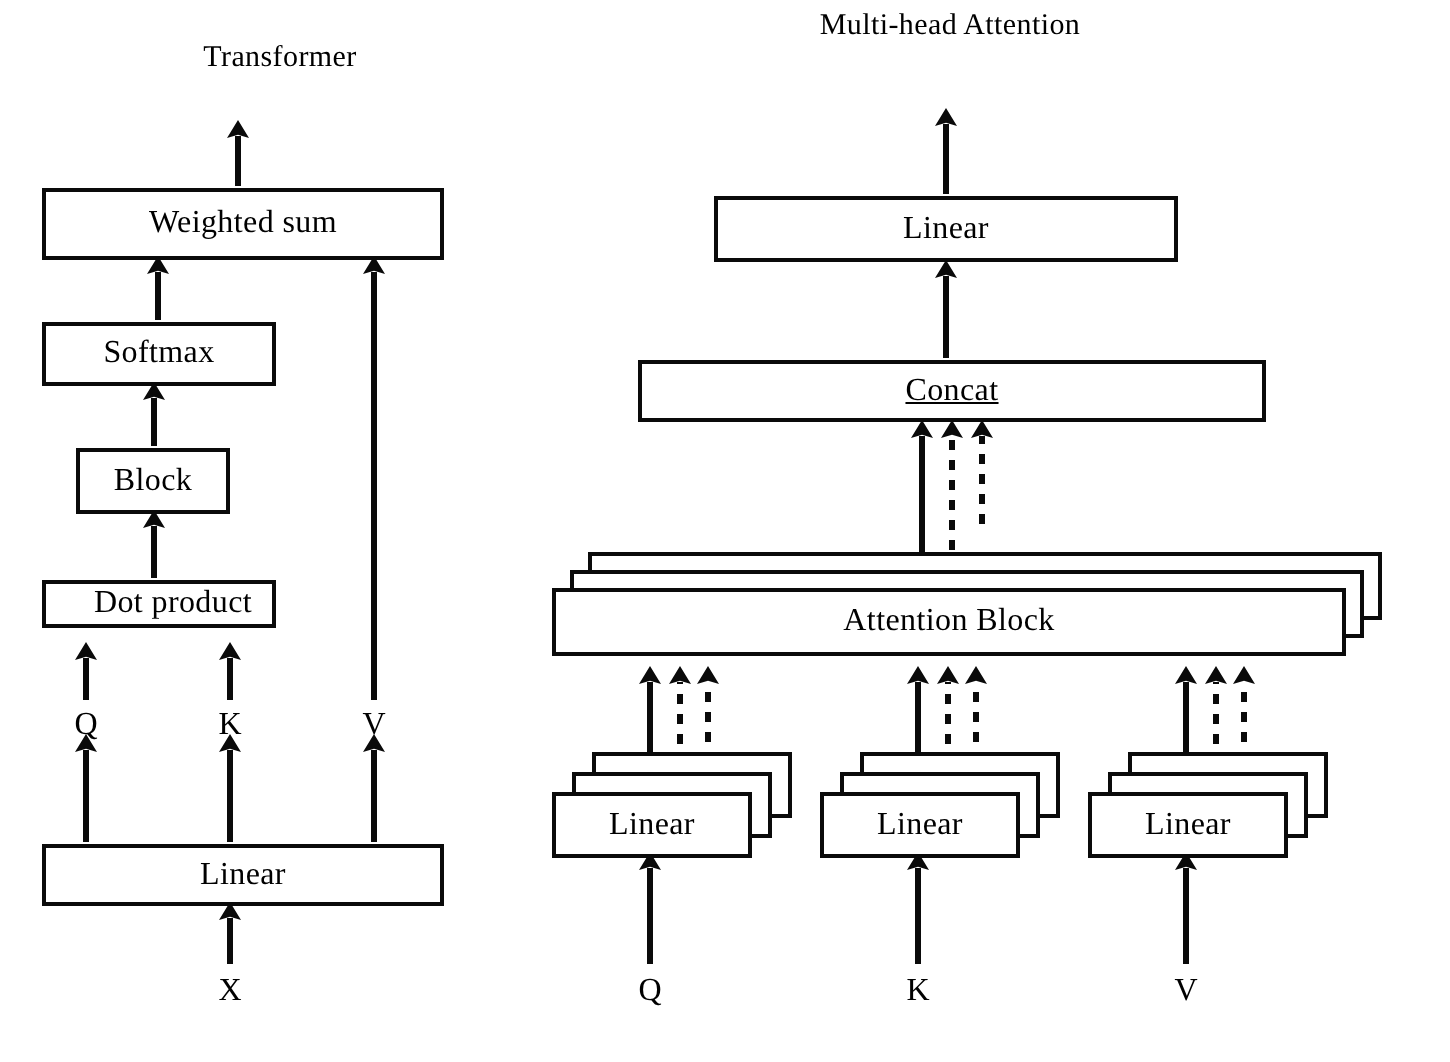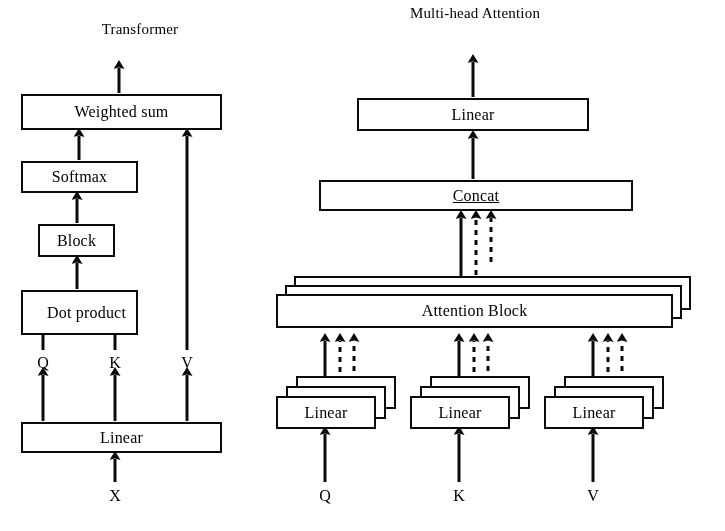--- a/index.html
+++ b/index.html
@@ -133,21 +133,21 @@
 
   <div class="box" style="left:21px; top:94px; width:201px; height:36px;">
     <span>Weighted sum</span>
   </div>
   <div class="box" style="left:21px; top:161px; width:117px; height:32px;">
     <span>Softmax</span>
   </div>
   <div class="box" style="left:38px; top:224px; width:77px; height:33px;">
     <span>Block</span>
   </div>
-  <div class="box" style="left:21px; top:290px; width:117px; height:45px;padding-left:14px;">
+  <div class="box" style="left:21px; top:290px; width:117px; height:24px;padding-left:14px;">
     <span>Dot product</span>
   </div>
   <div class="box" style="left:21px; top:422px; width:201px; height:31px;">
     <span>Linear</span>
   </div>
 
   <div class="label" style="left:33px; top:355px; width:20px;">Q</div>
   <div class="label" style="left:105px; top:355px; width:20px;">K</div>
   <div class="label" style="left:177px; top:355px; width:20px;">V</div>
   <div class="label" style="left:105px; top:488px; width:20px;">X</div>

